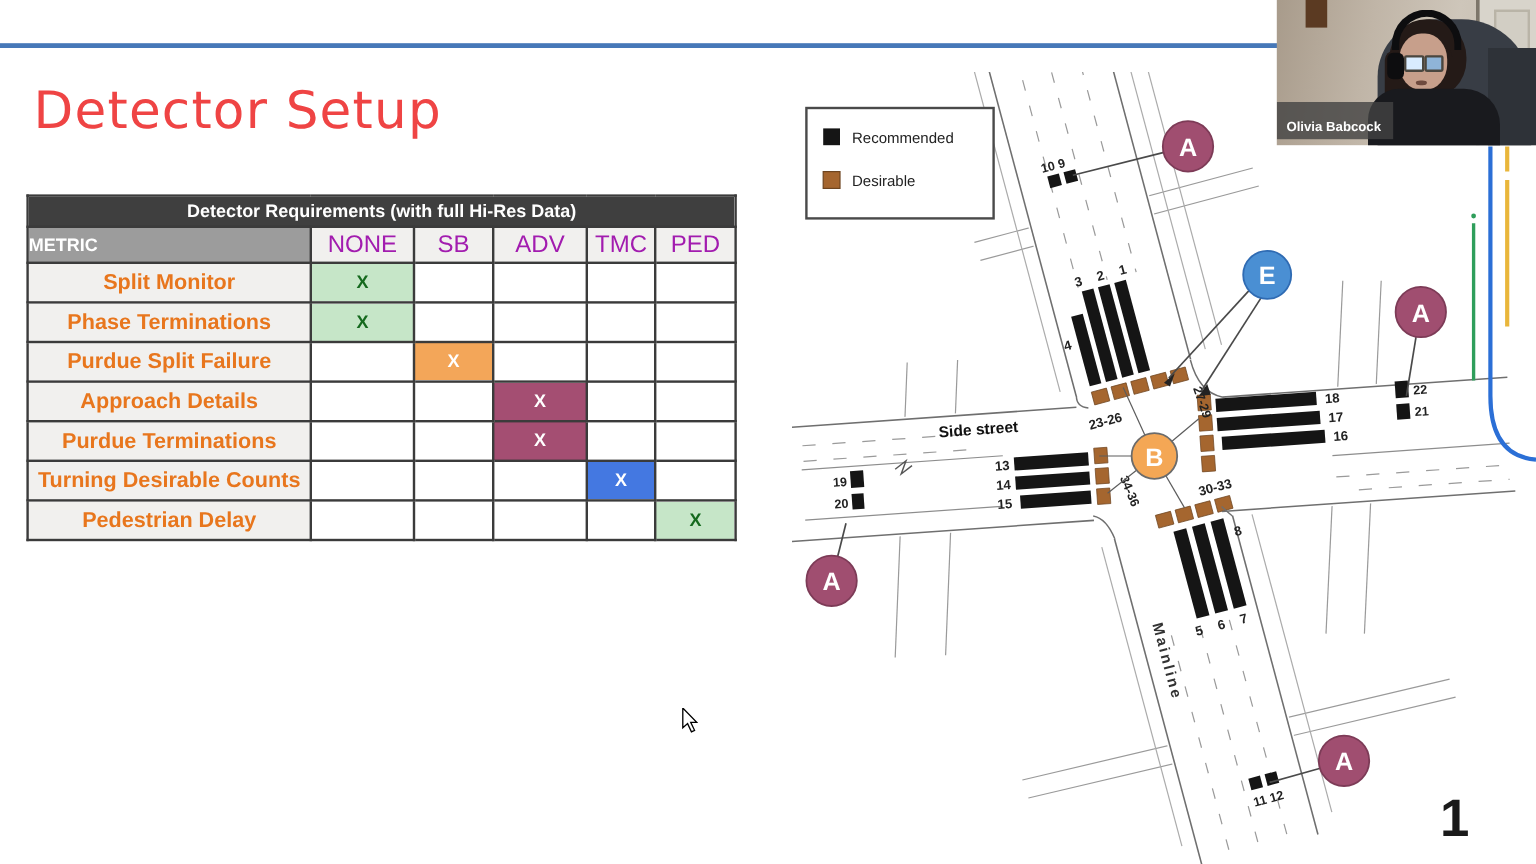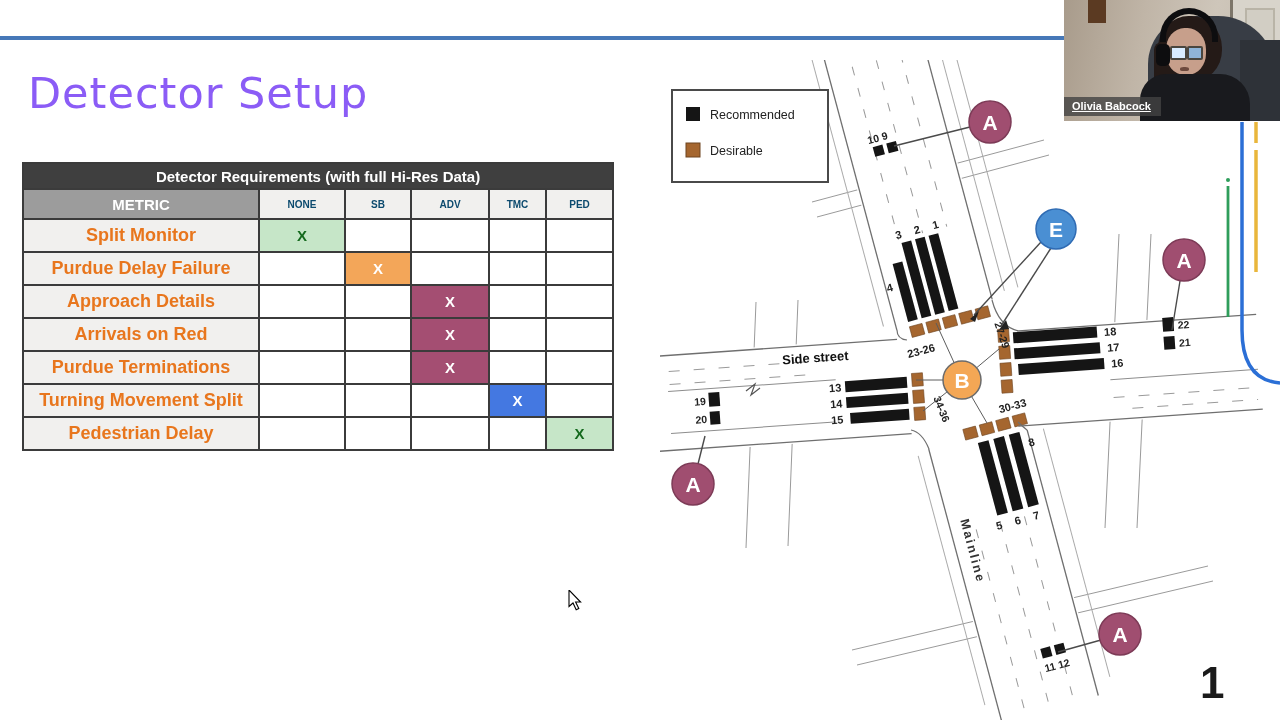--- a/index.html
+++ b/index.html
@@ -2,29 +2,29 @@
 <html><head>
 <meta charset="utf-8">
 <style>
   html,body{margin:0;padding:0;background:#888;}
   #stage{position:relative;width:1280px;height:720px;background:#ffffff;overflow:hidden;
          font-family:"Liberation Sans",sans-serif;}
   
   .top-rule{position:absolute;left:0;top:36px;width:1280px;height:4px;background:#4678b8;}
   
   .slide-title{position:absolute;left:28px;top:68px;font-family:"DejaVu Sans",sans-serif;
-               font-size:43px;font-weight:400;color:#8b5cf6;letter-spacing:1px;}
+               font-size:43px;font-weight:400;color:#ef4444;letter-spacing:1px;}
   
   .tbl-wrap{position:absolute;left:22px;top:162px;}
   table.det{border-collapse:collapse;table-layout:fixed;width:590px;
             font-family:"Liberation Sans",sans-serif;}
   table.det th,table.det td{border:2px solid #3b3b3b;padding:0;overflow:hidden;white-space:nowrap;}
   .tbl-title{height:24px;background:#3f3f3f;color:#ffffff;font-size:15px;font-weight:bold;text-align:center;}
-  .metric-head{height:28px;background:#9c9c9c;color:#ffffff;font-size:15px;font-weight:bold;text-align:center;}
-  .col-head{height:28px;background:#f1f0ee;color:#0c4a6e;font-size:10px;font-weight:bold;text-align:center;}
+  .metric-head{height:28px;background:#9c9c9c;color:#ffffff;font-size:15px;font-weight:bold;text-align:left;}
+  .col-head{height:28px;background:#f1f0ee;color:#a21caf;font-size:20px;font-weight:normal;text-align:center;}
   .row-label{height:31px;background:#f1f0ee;color:#e8761d;font-size:18px;font-weight:bold;text-align:center;}
   .mark-cell{height:31px;text-align:center;font-size:15px;font-weight:bold;background:#ffffff;}
   
   .diagram{position:absolute;left:660px;top:60px;}
   
   .decor{position:absolute;left:1198px;top:116px;}
   
   .webcam{position:absolute;left:1064px;top:0;width:216px;height:121px;overflow:hidden;
           background:linear-gradient(100deg,#a89b8b 0%,#c0b5a7 35%,#cec6ba 65%,#c2baac 100%);}
   .wc-doorframe{position:absolute;left:24px;top:0;width:18px;height:23px;background:#5b3a22;}
@@ -37,21 +37,21 @@
   .wc-hairL{position:absolute;left:90px;top:42px;width:16px;height:46px;background:#241a17;border-radius:8px;}
   .wc-hairR{position:absolute;left:132px;top:40px;width:14px;height:42px;background:#241a17;border-radius:8px;}
   .wc-face{position:absolute;left:102px;top:28px;width:40px;height:47px;background:#c79f8b;border-radius:46%;}
   .wc-lens{position:absolute;top:46px;height:10px;border:2px solid #4a463f;border-radius:2px;}
   .wc-mouth{position:absolute;left:116px;top:67px;width:9px;height:4px;background:#6e4a3e;border-radius:40%;}
   .wc-band{position:absolute;left:96px;top:8px;width:58px;height:34px;border:6px solid #0d0d0f;border-bottom:none;
            border-radius:30px 30px 0 0;box-sizing:border-box;}
   .wc-earcup{position:absolute;left:92px;top:44px;width:14px;height:22px;background:#0d0d0f;border-radius:5px;}
   .wc-torso{position:absolute;left:76px;top:74px;width:110px;height:48px;background:#191a1e;border-radius:26px 30px 0 0;}
   .wc-nametag{position:absolute;left:0;bottom:5px;background:rgba(66,66,66,0.8);color:#ffffff;
-              font-size:11px;font-weight:bold;padding:3px 10px 4px 8px;text-decoration:underline;}
+              font-size:11px;font-weight:bold;padding:15px 10px 4px 8px;}
   
   .page-num{position:absolute;left:1200px;top:658px;font-size:44px;font-weight:800;color:#1a1a1a;
             font-family:"Liberation Sans",sans-serif;}
   
   .cursor{position:absolute;left:568px;top:590px;}
   svg text{font-family:"Liberation Sans",sans-serif;}
 </style>
 </head>
 <body>
 
@@ -87,53 +87,53 @@
       <tbody id="tbl-body">
           <tr>
             <td class="row-label">Split Monitor</td>
             <td class="mark-cell" style="background: rgb(198, 230, 200); color: rgb(21, 106, 30);">X</td>
             <td class="mark-cell"></td>
             <td class="mark-cell"></td>
             <td class="mark-cell"></td>
             <td class="mark-cell"></td>
           </tr>
           <tr>
-            <td class="row-label">Purdue Delay Failure</td>
+            <td class="row-label">Phase Terminations</td>
+            <td class="mark-cell" style="background: rgb(198, 230, 200); color: rgb(21, 106, 30);">X</td>
+            <td class="mark-cell"></td>
+            <td class="mark-cell"></td>
+            <td class="mark-cell"></td>
+            <td class="mark-cell"></td>
+          </tr>
+          <tr>
+            <td class="row-label">Purdue Split Failure</td>
             <td class="mark-cell"></td>
             <td class="mark-cell" style="background: rgb(243, 166, 89); color: rgb(255, 255, 255);">X</td>
             <td class="mark-cell"></td>
             <td class="mark-cell"></td>
             <td class="mark-cell"></td>
           </tr>
           <tr>
             <td class="row-label">Approach Details</td>
             <td class="mark-cell"></td>
             <td class="mark-cell"></td>
             <td class="mark-cell" style="background: rgb(164, 78, 114); color: rgb(255, 255, 255);">X</td>
             <td class="mark-cell"></td>
             <td class="mark-cell"></td>
           </tr>
           <tr>
-            <td class="row-label">Arrivals on Red</td>
+            <td class="row-label">Purdue Terminations</td>
             <td class="mark-cell"></td>
             <td class="mark-cell"></td>
             <td class="mark-cell" style="background: rgb(164, 78, 114); color: rgb(255, 255, 255);">X</td>
             <td class="mark-cell"></td>
             <td class="mark-cell"></td>
           </tr>
           <tr>
-            <td class="row-label">Purdue Terminations</td>
-            <td class="mark-cell"></td>
-            <td class="mark-cell"></td>
-            <td class="mark-cell" style="background: rgb(164, 78, 114); color: rgb(255, 255, 255);">X</td>
-            <td class="mark-cell"></td>
-            <td class="mark-cell"></td>
-          </tr>
-          <tr>
-            <td class="row-label">Turning Movement Split</td>
+            <td class="row-label">Turning Desirable Counts</td>
             <td class="mark-cell"></td>
             <td class="mark-cell"></td>
             <td class="mark-cell"></td>
             <td class="mark-cell" style="background: rgb(68, 120, 225); color: rgb(255, 255, 255);">X</td>
             <td class="mark-cell"></td>
           </tr>
           <tr>
             <td class="row-label">Pedestrian Delay</td>
             <td class="mark-cell"></td>
             <td class="mark-cell"></td>

